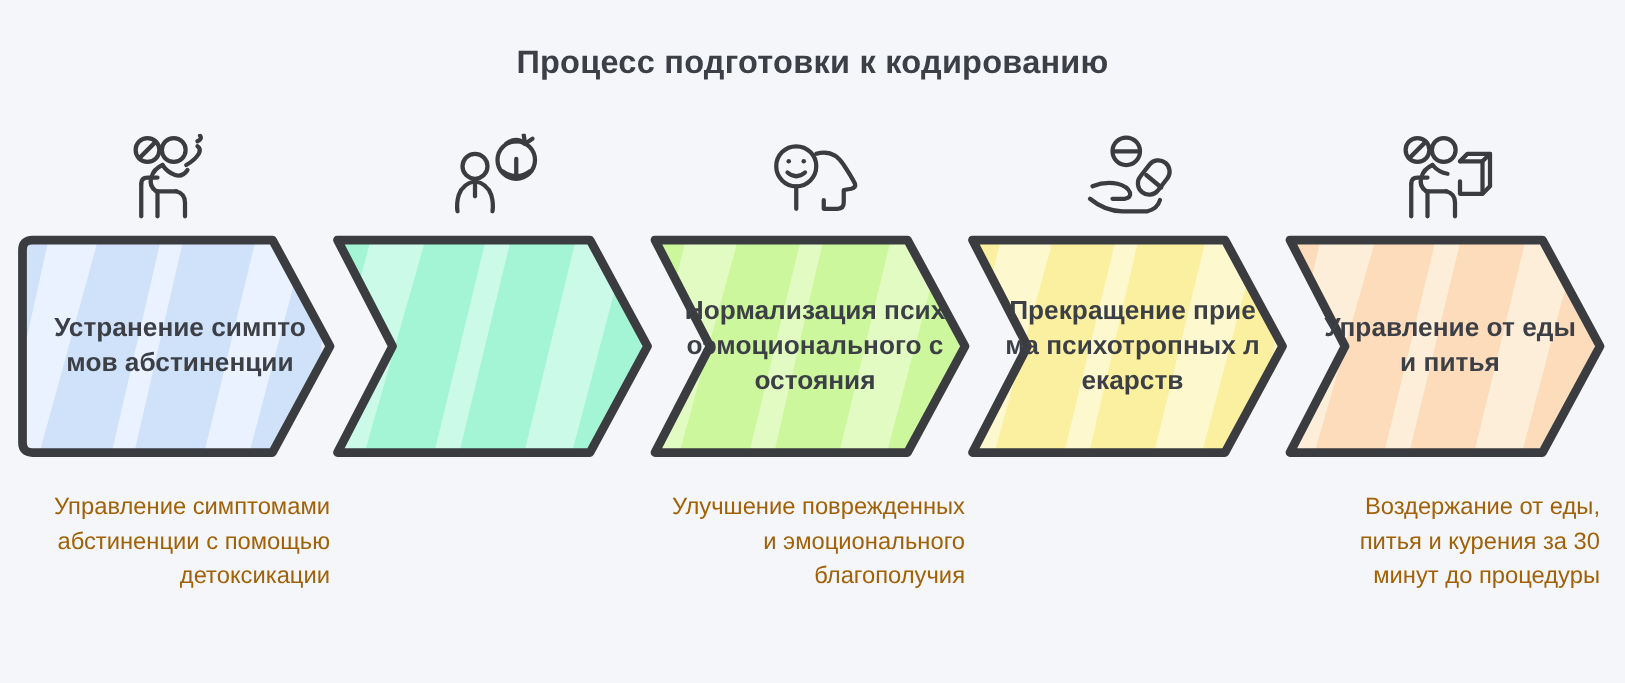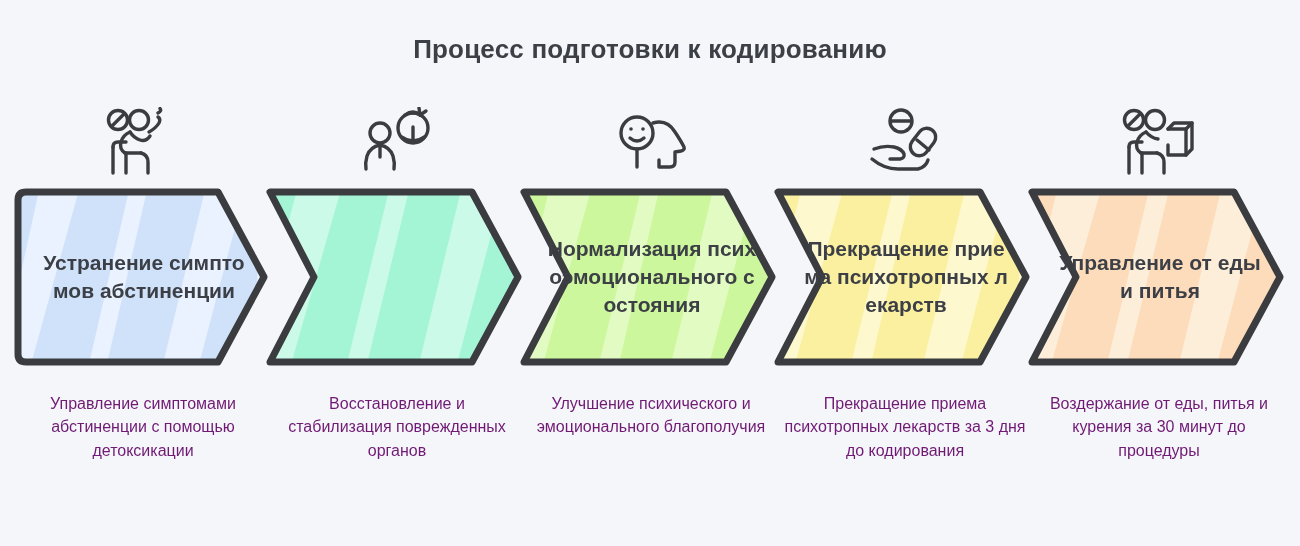--- a/index.html
+++ b/index.html
@@ -97,24 +97,24 @@
     padding: 0 6px;
     box-sizing: border-box;
     pointer-events: none;
   }
 
   .step-caption {
     position: absolute;
     top: 292px;
     left: 8px;
     width: 242px;
-    text-align: center;
-    font-size: 16px;
+    text-align: right;
+    font-size: 19px;
     line-height: 1.46;
-    color: #701a75;
+    color: #a16207;
   }
 </style>
 </head>
 <body>
 
 <div id="page-title">Процесс подготовки к кодированию</div>
 
 <div id="flow">
 
   <div class="step" data-index="0">
@@ -185,21 +185,20 @@
         <path d="M6 6 L208 6 L254 91 L208 176 L6 176 L50 91 Z" fill="#a4f5d6"></path>
         <g clip-path="url(#clip2)" fill="#cbfae8">
           <polygon points="34,0 78,0 26,182 -14,182"></polygon>
           <polygon points="126,0 146,0 102,182 82,182"></polygon>
           <polygon points="198,0 240,0 192,182 154,182"></polygon>
           <polygon points="252,36 272,8 272,118 246,148"></polygon>
         </g>
         <path d="M6 6 L208 6 L254 91 L208 176 L6 176 L50 91 Z" fill="none" stroke="#3b3c40" stroke-width="7" stroke-linejoin="round"></path>
       </svg>
     </div>
-    <div class="step-caption">Восстановление и стабилизация поврежденных органов</div>
   </div>
 
   <div class="step" data-index="2">
     <div class="step-icon">
       <svg viewBox="0 0 78 72">
         <g fill="none" stroke="#3b3c40" stroke-width="3.4" stroke-linecap="round" stroke-linejoin="round">
           <circle cx="25" cy="26" r="16"></circle>
           <circle cx="19" cy="22" r="1.8" fill="#3b3c40" stroke="none"></circle>
           <circle cx="31" cy="22" r="1.8" fill="#3b3c40" stroke="none"></circle>
           <path d="M18 31 q7 6 14 0"></path>
@@ -219,21 +218,21 @@
         <g clip-path="url(#clip3)" fill="#e2fbc2">
           <polygon points="32,0 74,0 24,182 -12,182"></polygon>
           <polygon points="124,0 142,0 100,182 80,182"></polygon>
           <polygon points="196,0 238,0 190,182 152,182"></polygon>
           <polygon points="252,38 272,10 272,120 246,150"></polygon>
         </g>
         <path d="M6 6 L208 6 L254 91 L208 176 L6 176 L50 91 Z" fill="none" stroke="#3b3c40" stroke-width="7" stroke-linejoin="round"></path>
       </svg>
     </div>
     <div class="chevron-label">Нормализация психоэмоционального состояния</div>
-    <div class="step-caption">Улучшение психического и эмоционального благополучия</div>
+    <div class="step-caption">Улучшение поврежденных и эмоционального благополучия</div>
   </div>
 
   <div class="step" data-index="3">
     <div class="step-icon">
       <svg viewBox="0 0 78 72">
         <g fill="none" stroke="#3b3c40" stroke-width="3.4" stroke-linecap="round" stroke-linejoin="round">
           <circle cx="35" cy="14" r="11"></circle>
           <line x1="25" y1="14" x2="45" y2="14"></line>
           <rect x="48" y="20" width="18" height="30" rx="9" transform="rotate(38 57 35)"></rect>
           <line x1="51" y1="33" x2="63" y2="43"></line>
@@ -253,21 +252,20 @@
         <g clip-path="url(#clip4)" fill="#fdf8cd">
           <polygon points="30,0 72,0 22,182 -14,182"></polygon>
           <polygon points="122,0 140,0 98,182 78,182"></polygon>
           <polygon points="194,0 236,0 188,182 150,182"></polygon>
           <polygon points="250,36 272,8 272,118 244,148"></polygon>
         </g>
         <path d="M6 6 L208 6 L254 91 L208 176 L6 176 L50 91 Z" fill="none" stroke="#3b3c40" stroke-width="7" stroke-linejoin="round"></path>
       </svg>
     </div>
     <div class="chevron-label">Прекращение приема психотропных лекарств</div>
-    <div class="step-caption">Прекращение приема психотропных лекарств за 3 дня до кодирования</div>
   </div>
 
   <div class="step" data-index="4">
     <div class="step-icon">
       <svg viewBox="0 0 78 72">
         <g fill="none" stroke="#3b3c40" stroke-width="3.4" stroke-linecap="round" stroke-linejoin="round">
           <circle cx="14" cy="13" r="9.5"></circle>
           <line x1="7.5" y1="19.5" x2="20.5" y2="6.5"></line>
           <circle cx="35" cy="13" r="9.5"></circle>
           <path d="M26 25 q5 6 12 7"></path>

